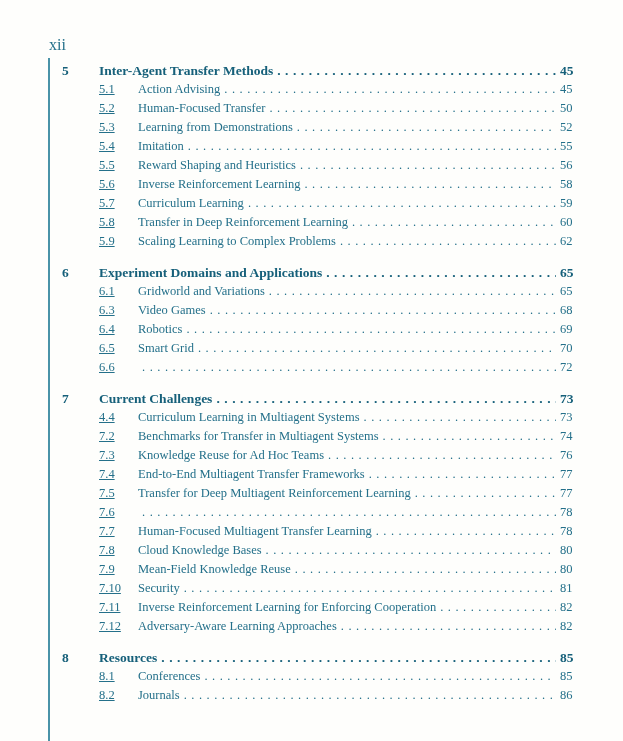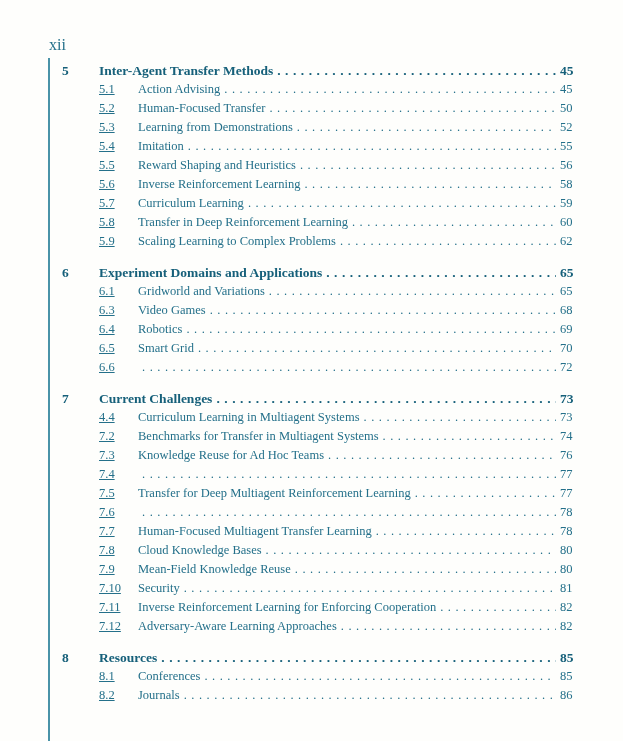--- a/index.html
+++ b/index.html
@@ -191,20 +191,21 @@
         <span class="pg">74</span>
       </div>
       <div class="row section">
         <span class="num">7.3</span>
         <span class="title">Knowledge Reuse for Ad Hoc Teams</span>
         <span class="dots"></span>
         <span class="pg">76</span>
       </div>
       <div class="row section">
         <span class="num">7.4</span>
+        <span class="title">End-to-End Multiagent Transfer Frameworks</span>
         <span class="dots"></span>
         <span class="pg">77</span>
       </div>
       <div class="row section">
         <span class="num">7.5</span>
         <span class="title">Transfer for Deep Multiagent Reinforcement Learning</span>
         <span class="dots"></span>
         <span class="pg">77</span>
       </div>
       <div class="row section">

